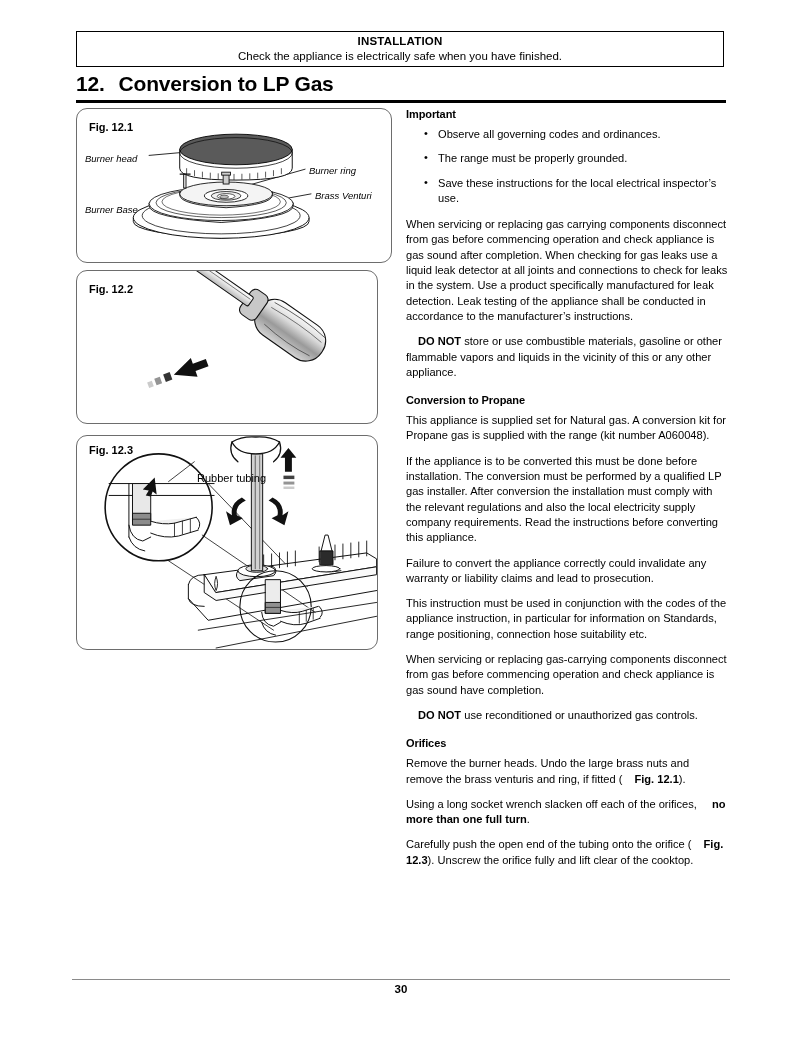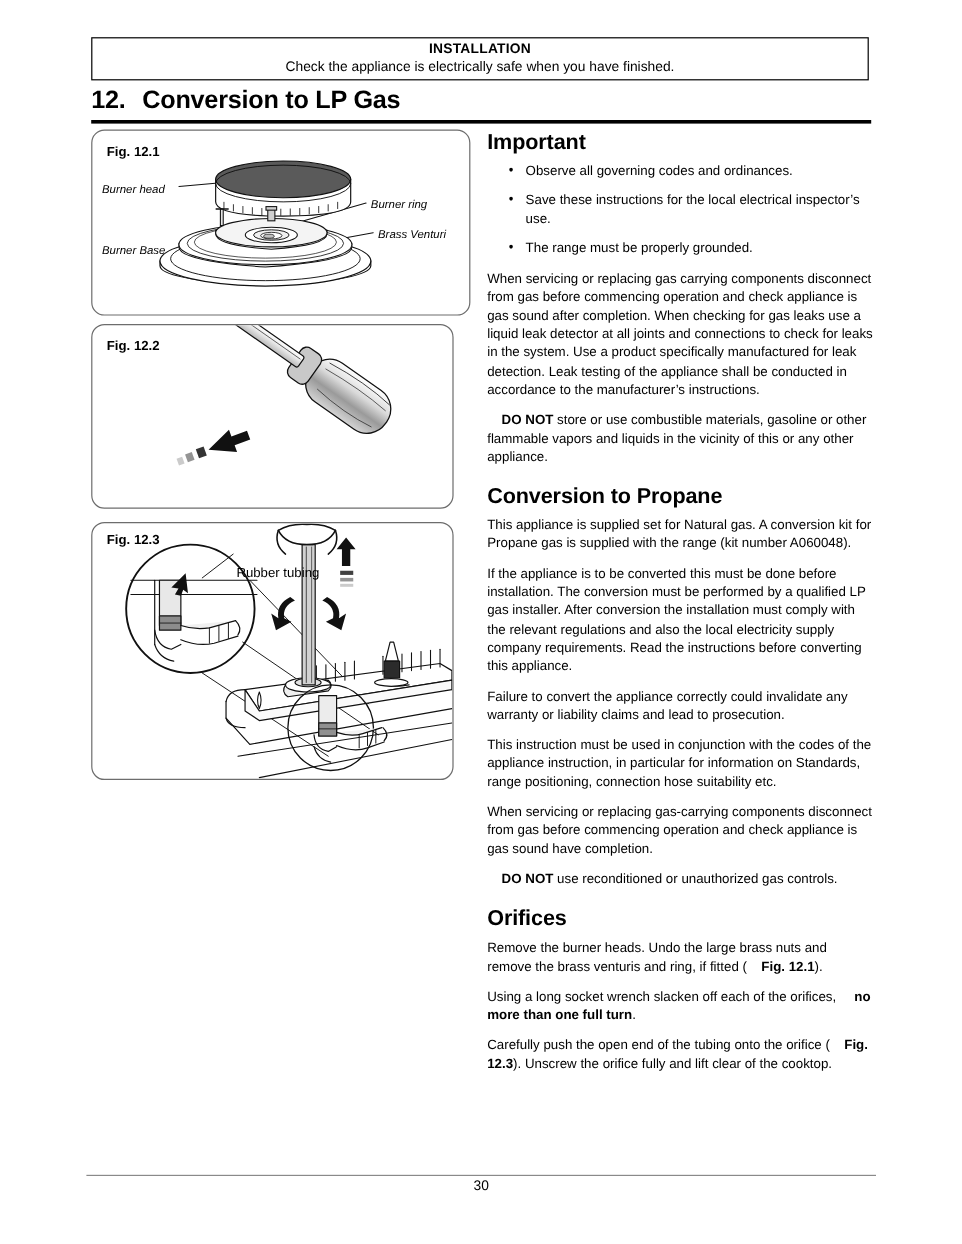--- a/index.html
+++ b/index.html
@@ -116,21 +116,21 @@
   }
 
   
   .col-right {
     position: absolute;
     left: 406px;
     top: 108px;
     width: 322px;
   }
   .h2 {
-    font-size: 18px;
+    font-size: 11px;
     font-weight: bold;
     letter-spacing: -0.1px;
     margin: 0 0 7px 0;
   }
   .h2.spaced { margin-top: 14px; }
   p.body {
     font-size: 11.1px;
     line-height: 15.3px;
     margin: 0 0 10px 0;
     text-align: left;
@@ -165,21 +165,21 @@
     height: 1px;
     background: #8a8a8a;
   }
   .footer-page {
     position: absolute;
     left: 0;
     top: 983px;
     width: 802px;
     text-align: center;
     font-size: 11.5px;
-    font-weight: normal;
+    font-weight: bold;
   }
 </style>
 </head>
 <body>
 
 <div class="page">
 
   <div class="header-box">
     <div class="header-title">INSTALLATION</div>
     <div class="header-sub">Check the appliance is electrically safe when you have finished.</div>
@@ -432,22 +432,22 @@
         </g>
       </g>
     </svg>
   </div>
 
   <div class="col-right">
 
     <div class="h2">Important</div>
     <ul class="bullets">
       <li>Observe all governing codes and ordinances.</li>
+      <li>The range must be properly grounded.</li>
       <li>Save these instructions for the local electrical inspector’s use.</li>
-      <li>The range must be properly grounded.</li>
     </ul>
     <p class="body">When servicing or replacing gas carrying components disconnect from gas before commencing operation and check appliance is gas sound after completion. When checking for gas leaks use a liquid leak detector at all joints and connections to check for leaks in the system. Use a product specifically manufactured for leak detection. Leak testing of the appliance shall be conducted in accordance to the manufacturer’s instructions.</p>
 
     <p class="body"><b>DO NOT</b><span> store or use combustible materials, gasoline or other flammable vapors and liquids in the vicinity of this or any other appliance.</span></p>
 
     <div class="h2 spaced">Conversion to Propane</div>
     <p class="body">This appliance is supplied set for Natural gas. A conversion kit for Propane gas is supplied with the range (kit number A060048).</p>
     <p class="body">If the appliance is to be converted this must be done before installation. The conversion must be performed by a qualified LP gas installer. After conversion the installation must comply with the relevant regulations and also the local electricity supply company requirements. Read the instructions before converting this appliance.</p>
     <p class="body">Failure to convert the appliance correctly could invalidate any warranty or liability claims and lead to prosecution.</p>
     <p class="body">This instruction must be used in conjunction with the codes of the appliance instruction, in particular for information on Standards, range positioning, connection hose suitability etc.</p>

